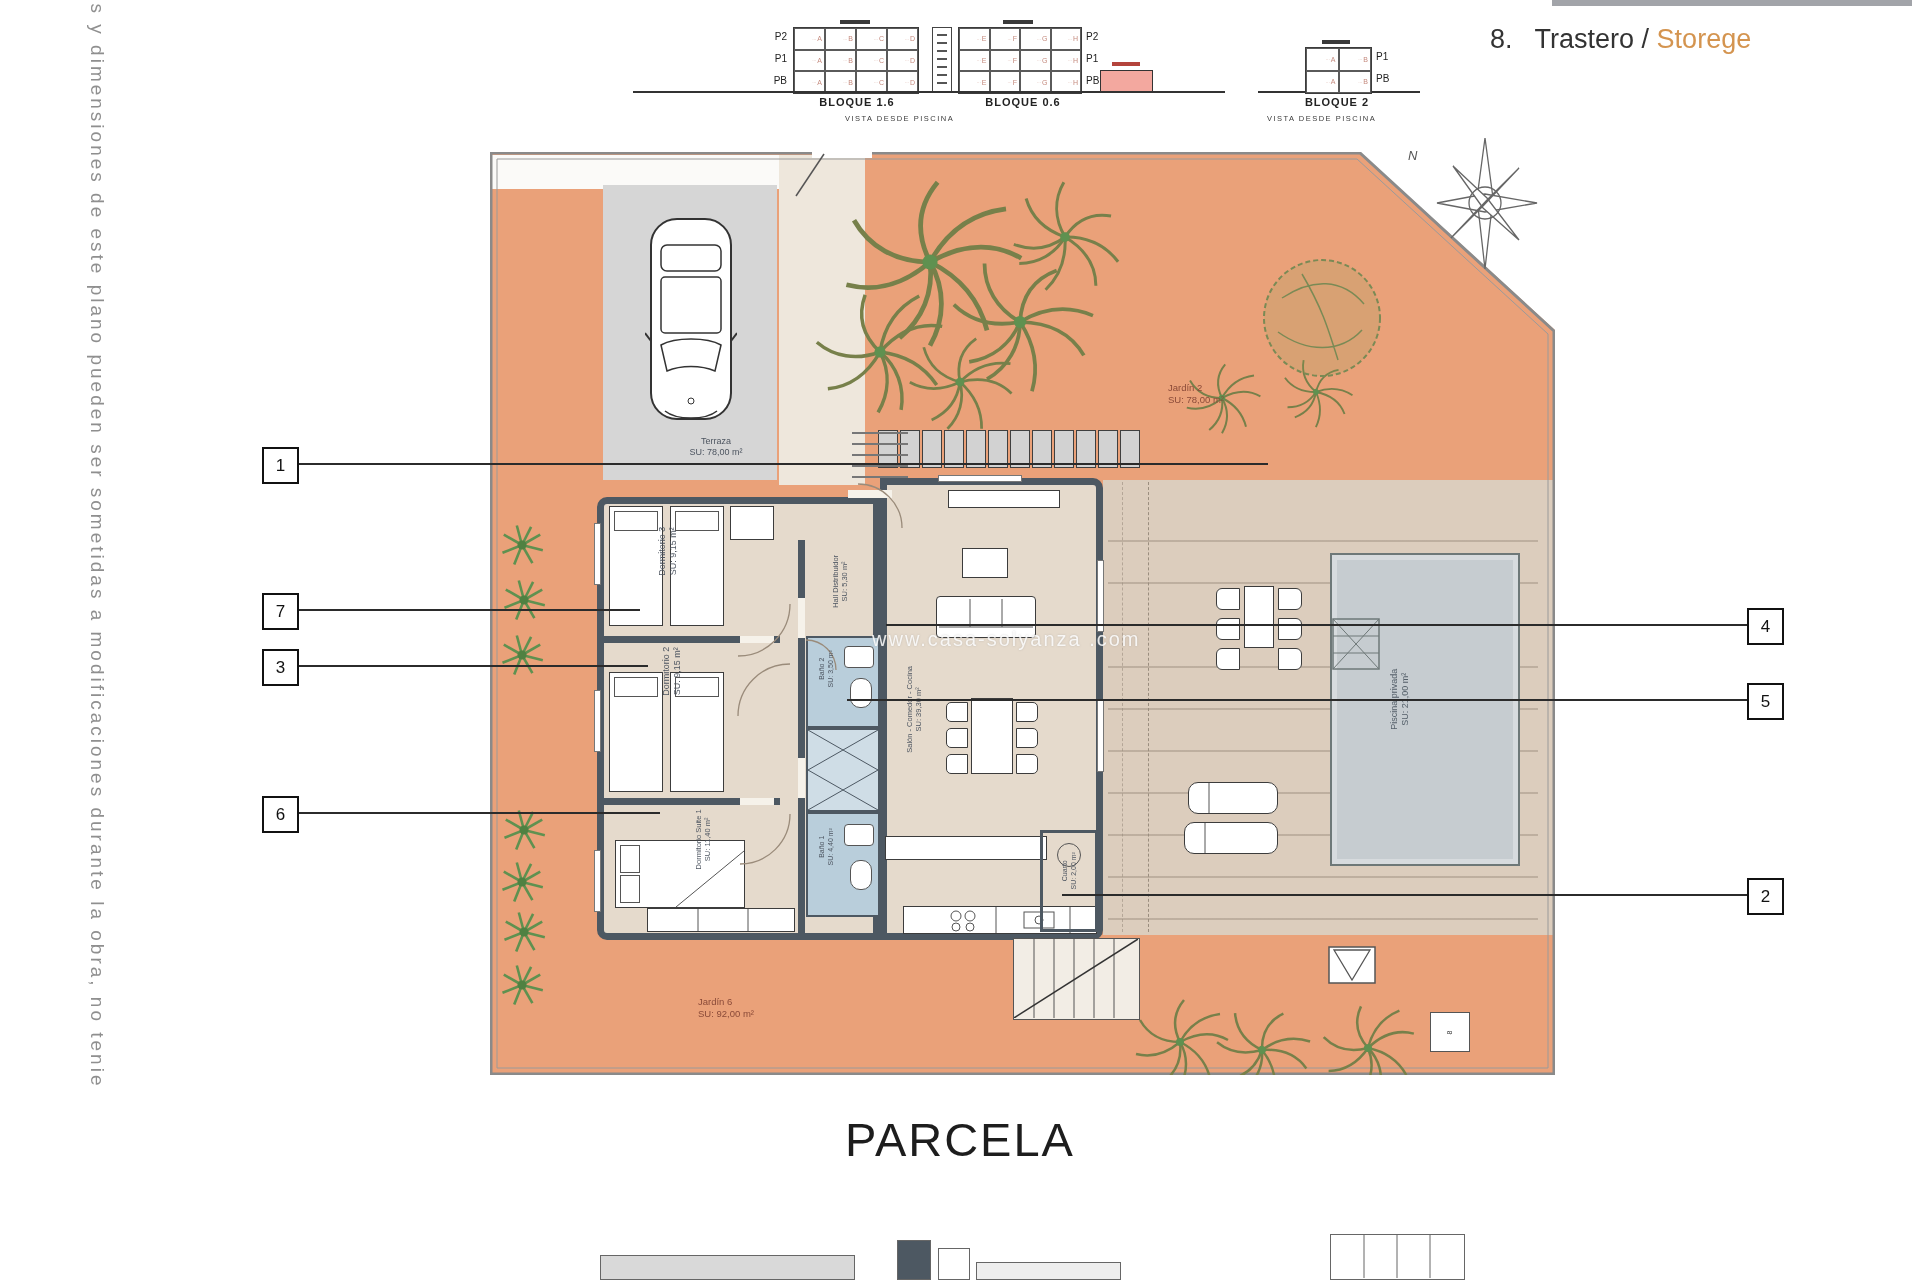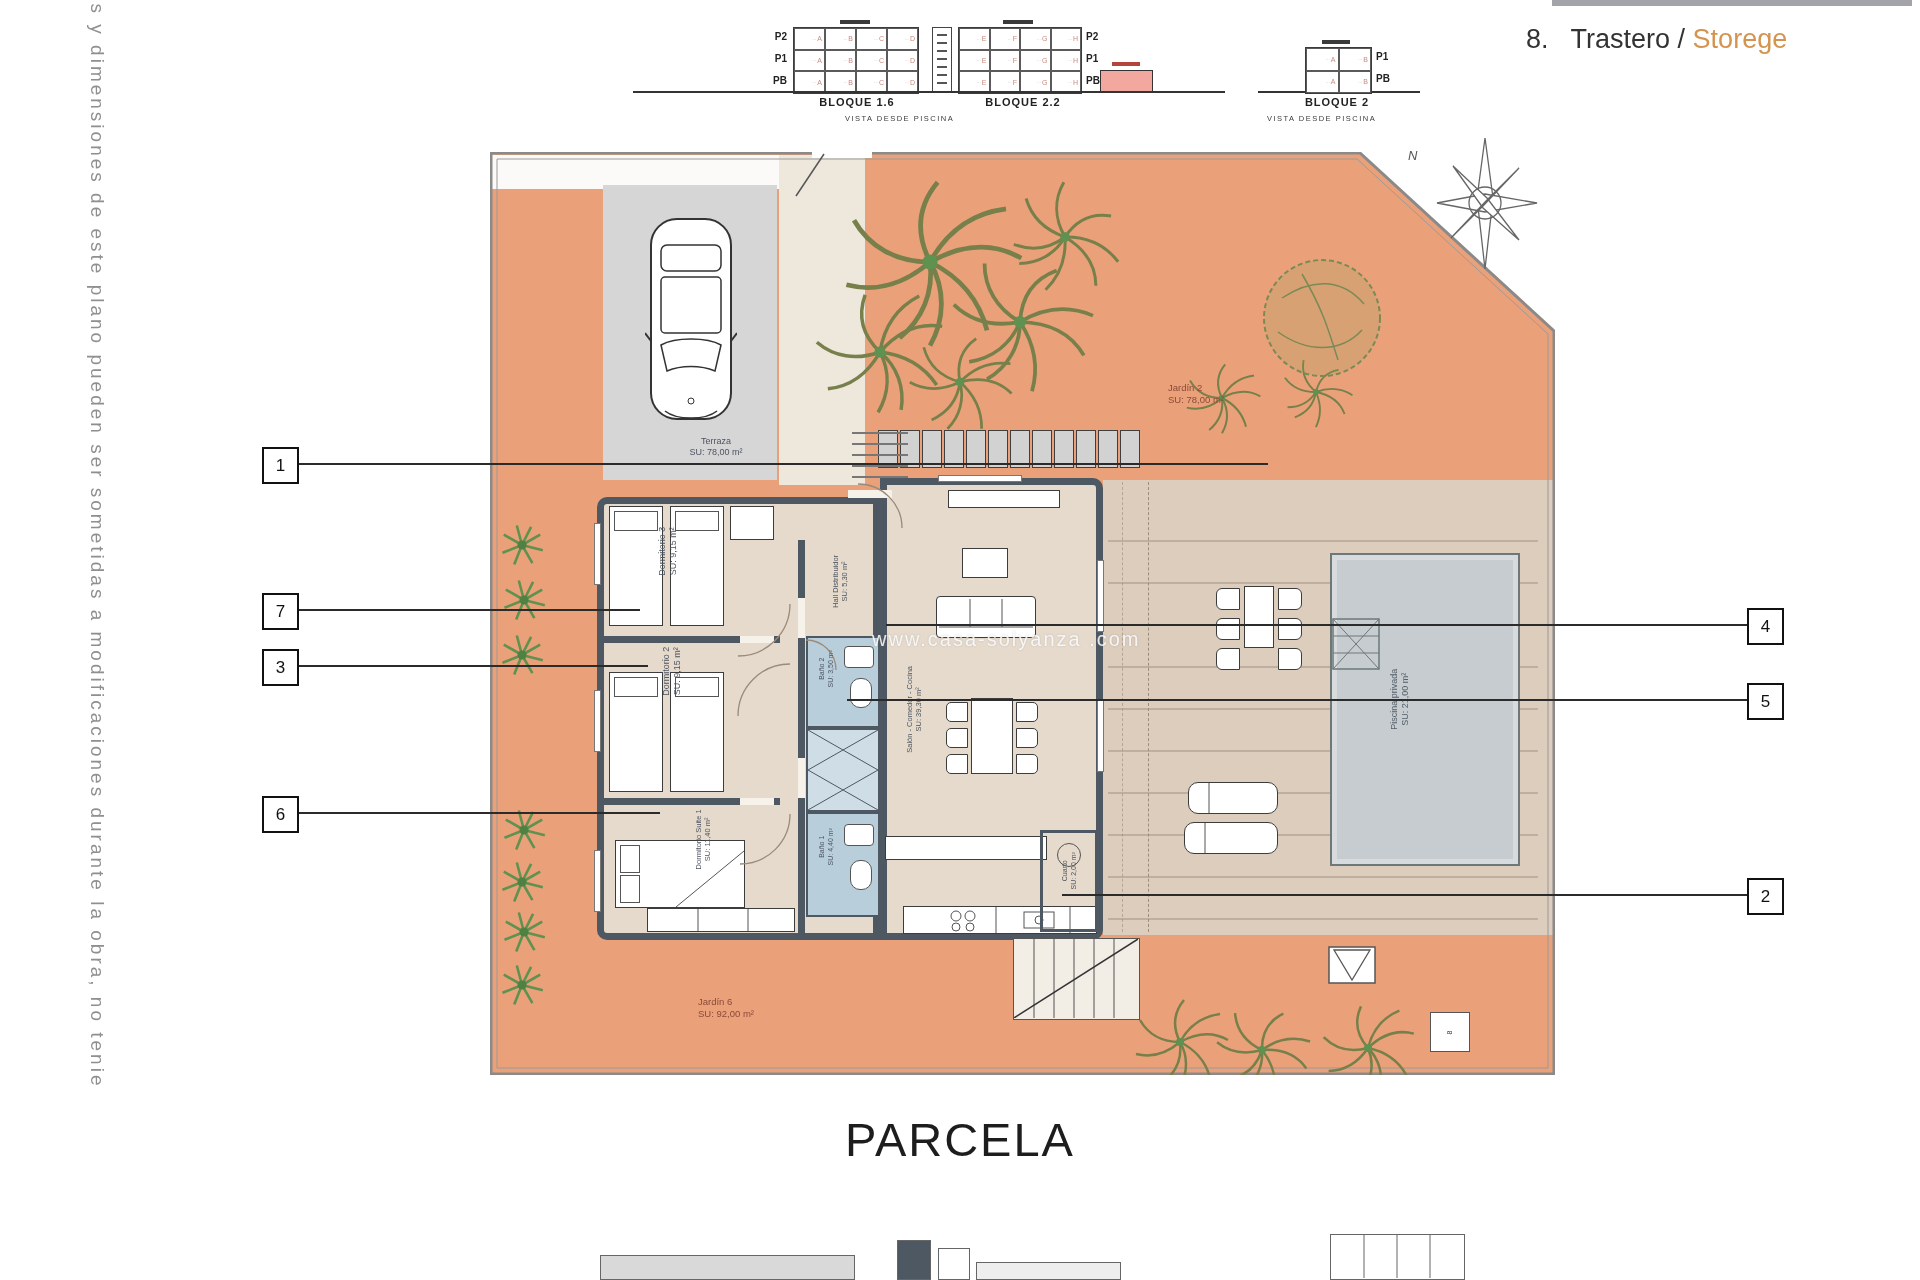--- a/index.html
+++ b/index.html
@@ -15,27 +15,27 @@
   .outline-txt{font-weight:800;color:#fff;-webkit-text-stroke:2.2px #141414;
     text-shadow:-1px -1px 0 #141414,1px -1px 0 #141414,-1px 1px 0 #141414,1px 1px 0 #141414;
     letter-spacing:1px;line-height:1;}
   #title-l1{font-size:42px;}
   #title-l2{font-size:54px;margin-top:4px;}
   
   .grid{border:1.5px solid #3c3c3c;display:grid;background:#fff;}
   .grid .cell{border:1px solid #5a5a5a;font-size:7px;color:#c4897d;display:flex;align-items:center;
     justify-content:flex-end;padding-right:2px;}
   .cell::before{content:"∙∙∙";font-size:5px;color:#d8b0a8;margin-right:1px;}
-  .plabel{font-size:10px;font-weight:bold;color:#222;}
+  .plabel{font-size:10px;font-weight:normal;color:#222;}
   .bloque-name{font-size:11px;font-weight:bold;color:#222;text-align:center;letter-spacing:1px;}
   .vista{font-size:7.5px;color:#3a3a3a;letter-spacing:1.5px;}
   .tiny-bar{height:4px;background:#3a3a3a;}
   .gline{height:2px;background:#333;}
   
-  #legend{left:1490px;top:24px;font-size:27px;color:#333;margin-left:36px;}
+  #legend{left:1490px;top:24px;font-size:27px;color:#333;}
   #legend .en{color:#d4944f;}
   #top-cut-bar{left:1552px;top:0;width:360px;height:6px;background:rgba(70,74,84,.5);}
   
   #plot{left:490px;top:152px;width:1065px;height:923px;background:#eaa179;
     clip-path:polygon(0 0,81.69% 0,100% 19.28%,100% 100%,0 100%);}
   #boundary{left:490px;top:152px;width:1065px;height:923px;pointer-events:none;}
   #white-band{left:492px;top:155px;width:288px;height:34px;background:#fbfaf8;}
   #terrace{left:603px;top:185px;width:174px;height:295px;background:#d6d6d6;}
   #entry-path{left:779px;top:155px;width:86px;height:330px;background:#eee7dc;}
   #deck{left:1103px;top:480px;width:452px;height:455px;background:#dccdbd;}
@@ -126,21 +126,21 @@
   <div class="abs plabel" style="left:1086px;top:53px;">P1</div>
   <div class="abs plabel" style="left:1086px;top:75px;">PB</div>
 
   <div class="abs" style="left:1112px;top:62px;width:28px;height:4px;background:#b4443c;"></div>
   <div class="abs" style="left:1100px;top:70px;width:53px;height:22px;background:#f3a89f;border:1.5px solid #333;box-sizing:border-box;"></div>
 
   <div class="abs gline" style="left:633px;top:91px;width:592px;"></div>
   <div class="abs gline" style="left:1258px;top:91px;width:162px;"></div>
 
   <div class="abs bloque-name" style="left:807px;top:96px;width:100px;">BLOQUE 1.6</div>
-  <div class="abs bloque-name" style="left:973px;top:96px;width:100px;">BLOQUE 2.2</div>
+  <div class="abs bloque-name" style="left:973px;top:96px;width:100px;">BLOQUE 0.6</div>
   <div class="abs vista" style="left:845px;top:114px;width:140px;">VISTA DESDE PISCINA</div>
 
   <div class="abs grid" style="left:1305px;top:47px;width:65px;height:45px;grid-template-columns:repeat(2,1fr);grid-template-rows:repeat(2,1fr);">
       <span class="cell">A</span>
       <span class="cell">B</span>
       <span class="cell">A</span>
       <span class="cell">B</span>
     </div>
   <div class="abs plabel" style="left:1376px;top:51px;">P1</div>
   <div class="abs plabel" style="left:1376px;top:73px;">PB</div>

